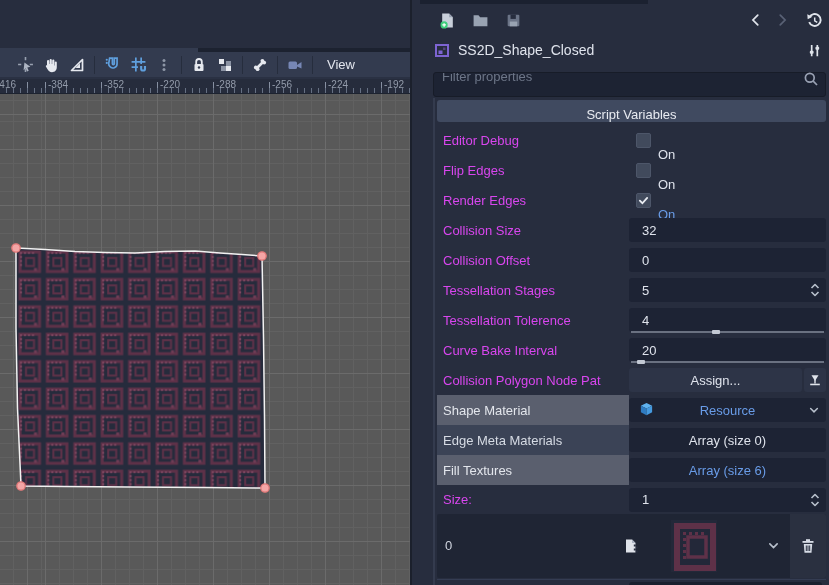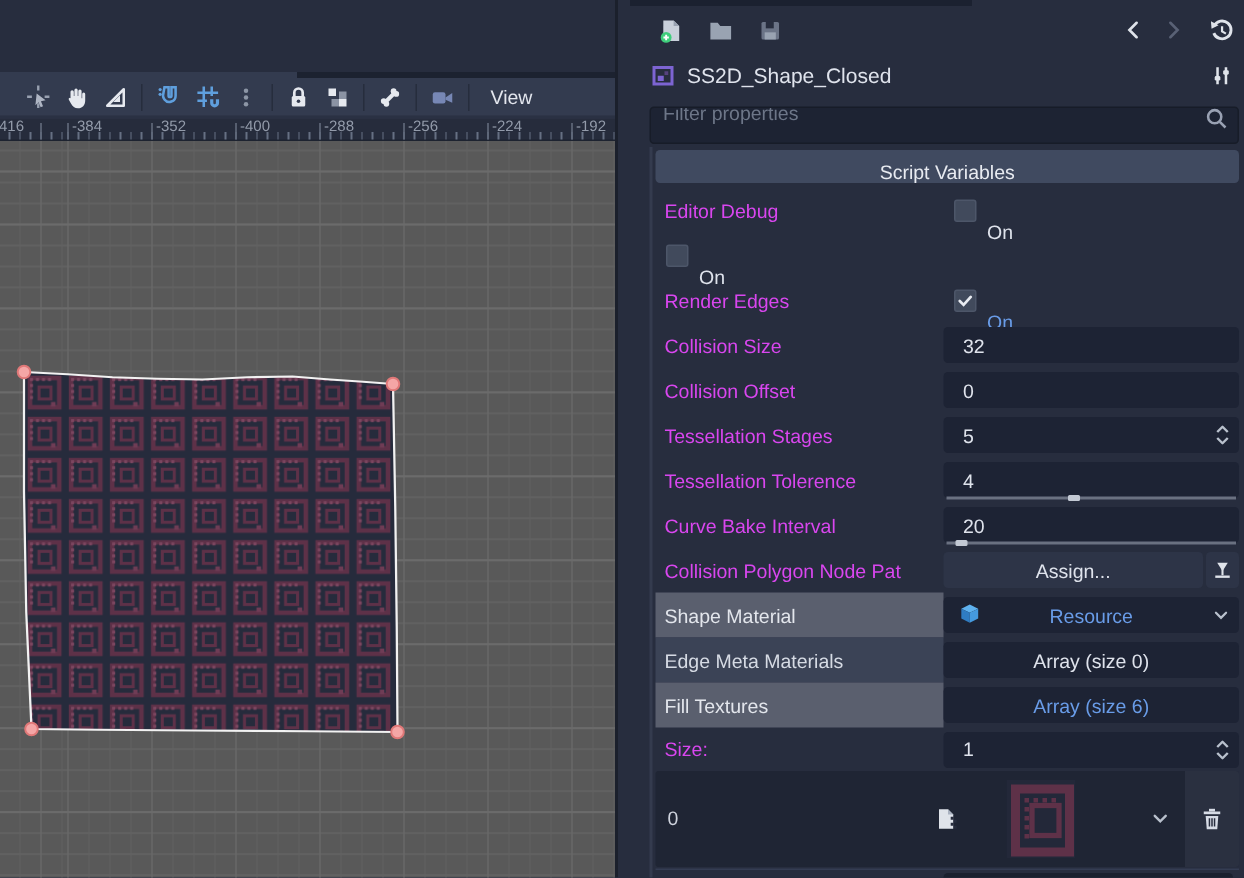--- a/index.html
+++ b/index.html
@@ -185,21 +185,21 @@
       <div class="tsep"></div>
       <div class="view-btn">View</div>
     </div>
 
     <div class="vp-ruler">
       <div class="ruler-major"></div>
       <div class="ruler-minor"></div>
       <span class="ruler-label" style="left:-4px">-416</span>
       <span class="ruler-label" style="left:48px">-384</span>
       <span class="ruler-label" style="left:104px">-352</span>
-      <span class="ruler-label" style="left:160px">-400</span>
+      <span class="ruler-label" style="left:160px">-220</span>
       <span class="ruler-label" style="left:216px">-288</span>
       <span class="ruler-label" style="left:272px">-256</span>
       <span class="ruler-label" style="left:328px">-224</span>
       <span class="ruler-label" style="left:384px">-192</span>
     </div>
 
     <div class="vp-canvas">
       <svg class="shape-svg" width="410" height="539" viewBox="0 46 410 539">
         <defs>
           <pattern id="tile" width="27.4" height="27.4" patternUnits="userSpaceOnUse" patternTransform="translate(16,200)">
@@ -310,20 +310,21 @@
 
       <div class="prop-row">
         <div class="prop-label">Editor Debug</div>
         <div class="prop-value">
           <div class="checkbox"></div>
           <span class="cb-text">On</span>
         </div>
       </div>
 
       <div class="prop-row">
+        <div class="prop-label">Flip Edges</div>
         <div class="prop-value">
           <div class="checkbox"></div>
           <span class="cb-text">On</span>
         </div>
       </div>
 
       <div class="prop-row">
         <div class="prop-label">Render Edges</div>
         <div class="prop-value">
           <div class="checkbox">

